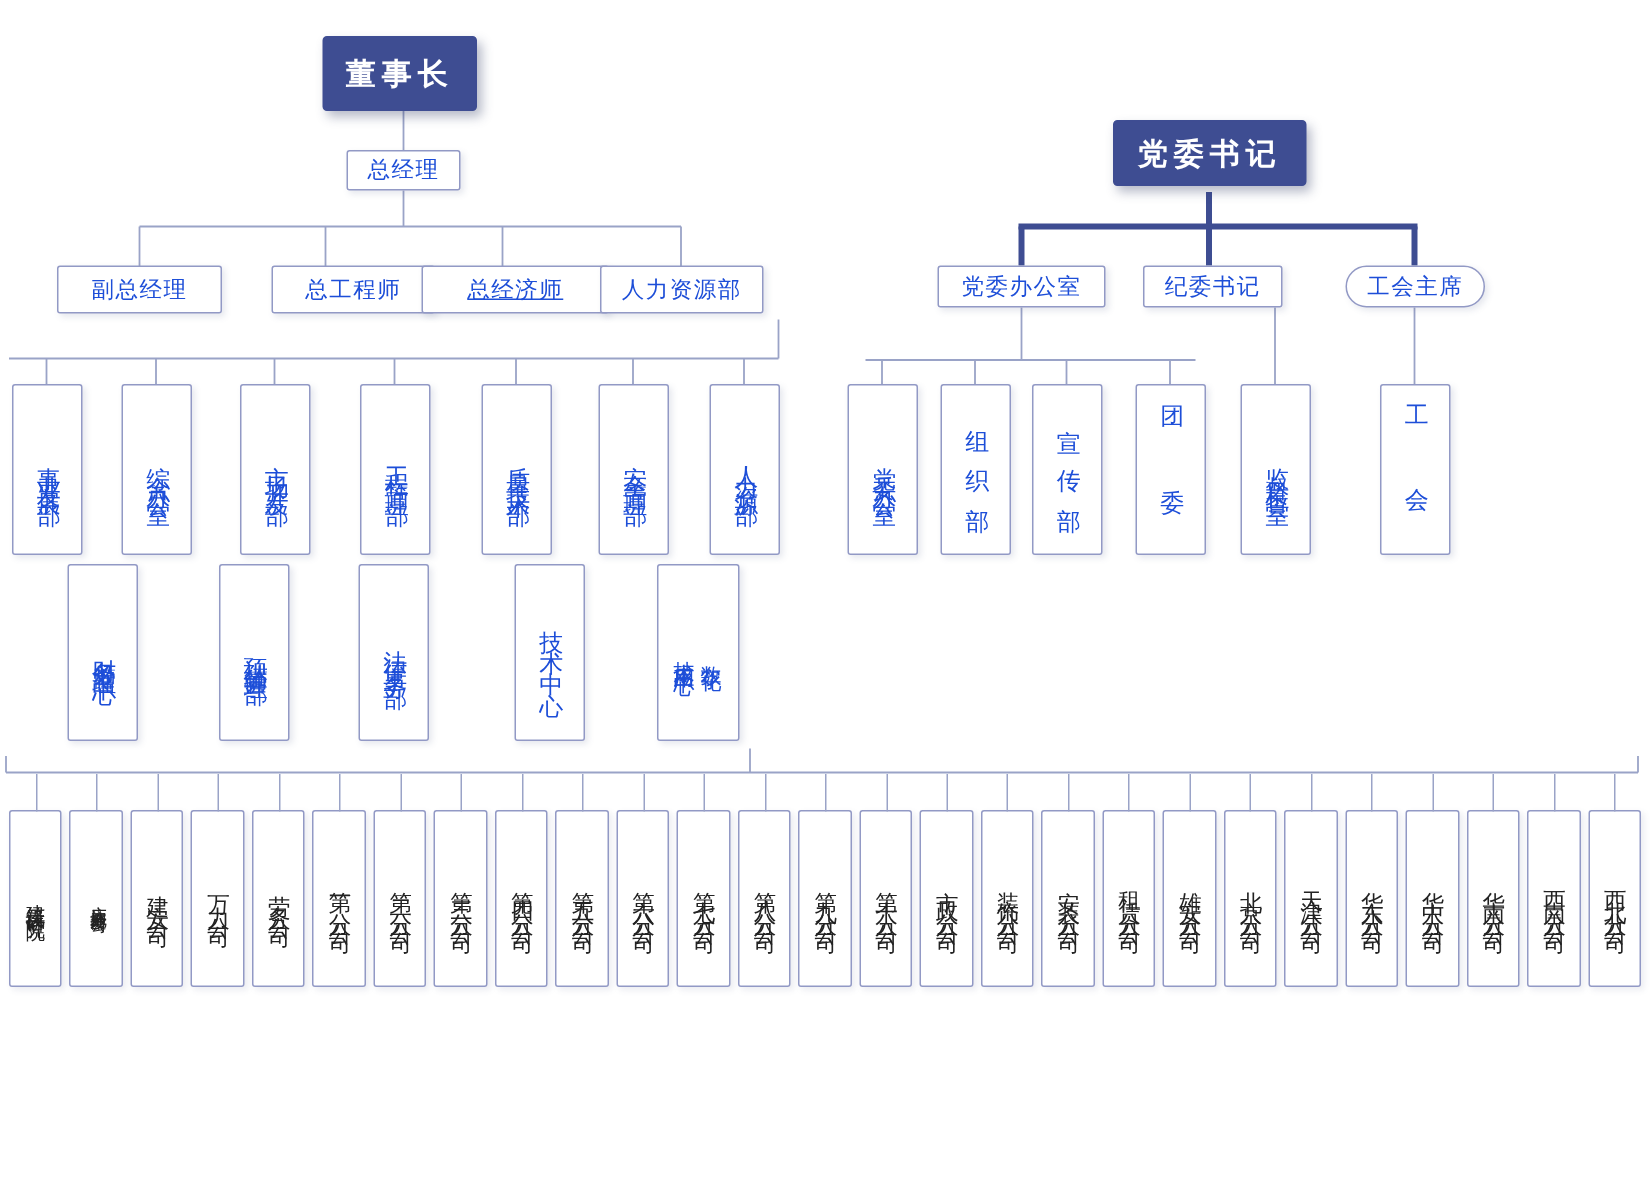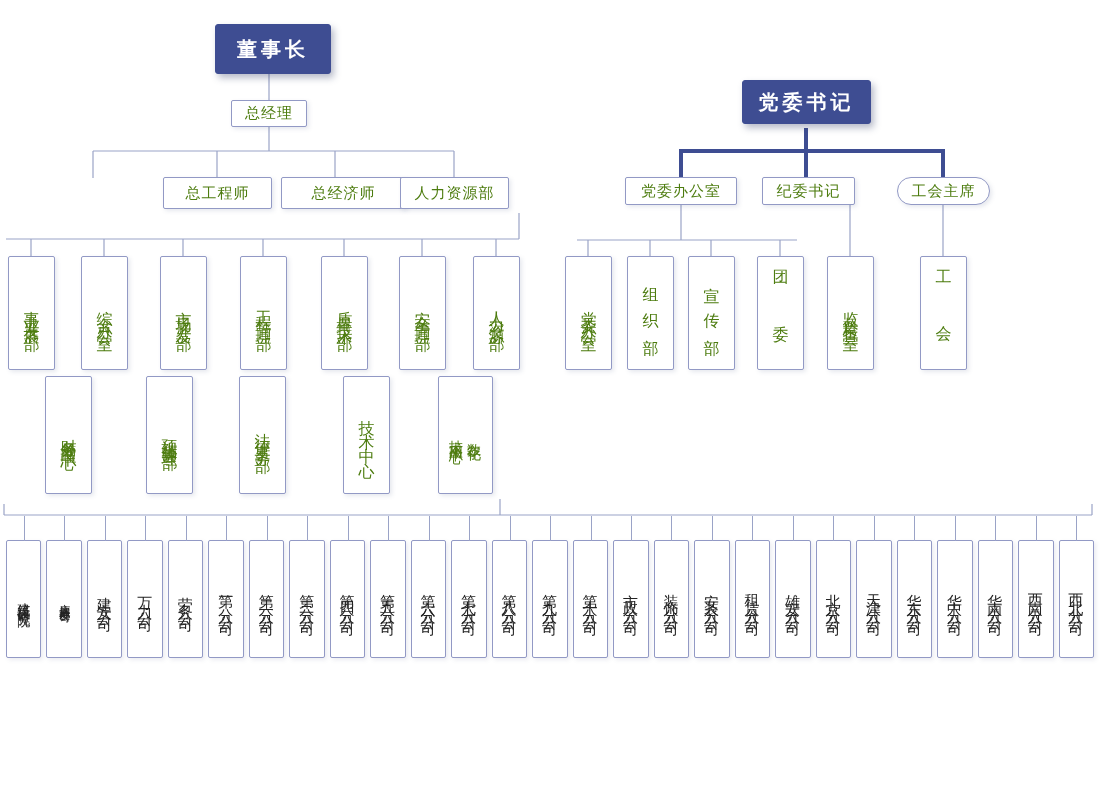--- a/index.html
+++ b/index.html
@@ -2,21 +2,21 @@
 <html lang="zh"><head>
 <meta charset="utf-8">
 <style>
   * { margin:0; padding:0; box-sizing:border-box; }
   html,body { background:#ffffff; }
   body { font-family:"Liberation Sans", sans-serif; color:#222; }
   .canvas { position:relative; width:1100px; height:800px; background:#fff; overflow:hidden; }
   .connectors { position:absolute; left:0; top:0; }
 
   .box { position:absolute; background:#fff; border:1px solid #9299c5; border-radius:2px;
-         display:flex; align-items:center; justify-content:center; color:#4d7c0f;
+         display:flex; align-items:center; justify-content:center; color:#1d4ed8;
          box-shadow:2px 2px 4px rgba(90,100,140,.15); }
   .dark { background:#3e4d92; border-color:#3e4d92; color:#fff; font-weight:700;
           font-size:20px; letter-spacing:4px; border-radius:3px;
           box-shadow:3px 4px 7px rgba(50,60,100,.35); }
   .hl { font-size:15px; letter-spacing:1px; }
 
   .vtext { writing-mode:vertical-rl; text-orientation:upright; font-size:16px;
            letter-spacing:6px; line-height:1; }
   .v6 { letter-spacing:3px; }
   .v4 { letter-spacing:14px; }
@@ -74,31 +74,34 @@
         <path d="M1092,504 V515"></path>
     </g>
     <g stroke="#3e4d92" stroke-width="4" fill="none">
       <path d="M806,128 V177"></path>
       <path d="M679,151 H945"></path>
       <path d="M681,151 V177"></path>
       <path d="M943,151 V177"></path>
     </g>
   </svg>
 
-  <div class="box dark" style="left:215px;top:24px;width:116px;height:50px;justify-content:center;">
+  <div class="box dark" style="left:215px;top:24px;width:103px;height:50px;justify-content:center;">
     <span>董事长</span>
   </div>
   <div class="box hl" style="left:231px;top:100px;width:76px;height:27px;">
     <span>总经理</span>
   </div>
 
-  <div class="box hl" style="left:163px;top:177px;width:109px;height:32px;">
+  <div class="box hl" style="left:38px;top:177px;width:110px;height:32px;">
+    <span>副总经理</span>
+  </div>
+  <div class="box hl" style="left:181px;top:177px;width:109px;height:32px;">
     <span>总工程师</span>
   </div>
-  <div class="box hl" style="left:281px;top:177px;width:125px;height:32px;">
+  <div class="box hl" style="left:281px;top:177px;width:125px;height:32px;text-decoration:underline;">
     <span>总经济师</span>
   </div>
   <div class="box hl" style="left:400px;top:177px;width:109px;height:32px;">
     <span>人力资源部</span>
   </div>
 
   <div class="box" style="left:8px;top:256px;width:47px;height:114px;">
     <span class="vtext">事业发展部</span>
   </div>
   <div class="box" style="left:81px;top:256px;width:47px;height:114px;">

